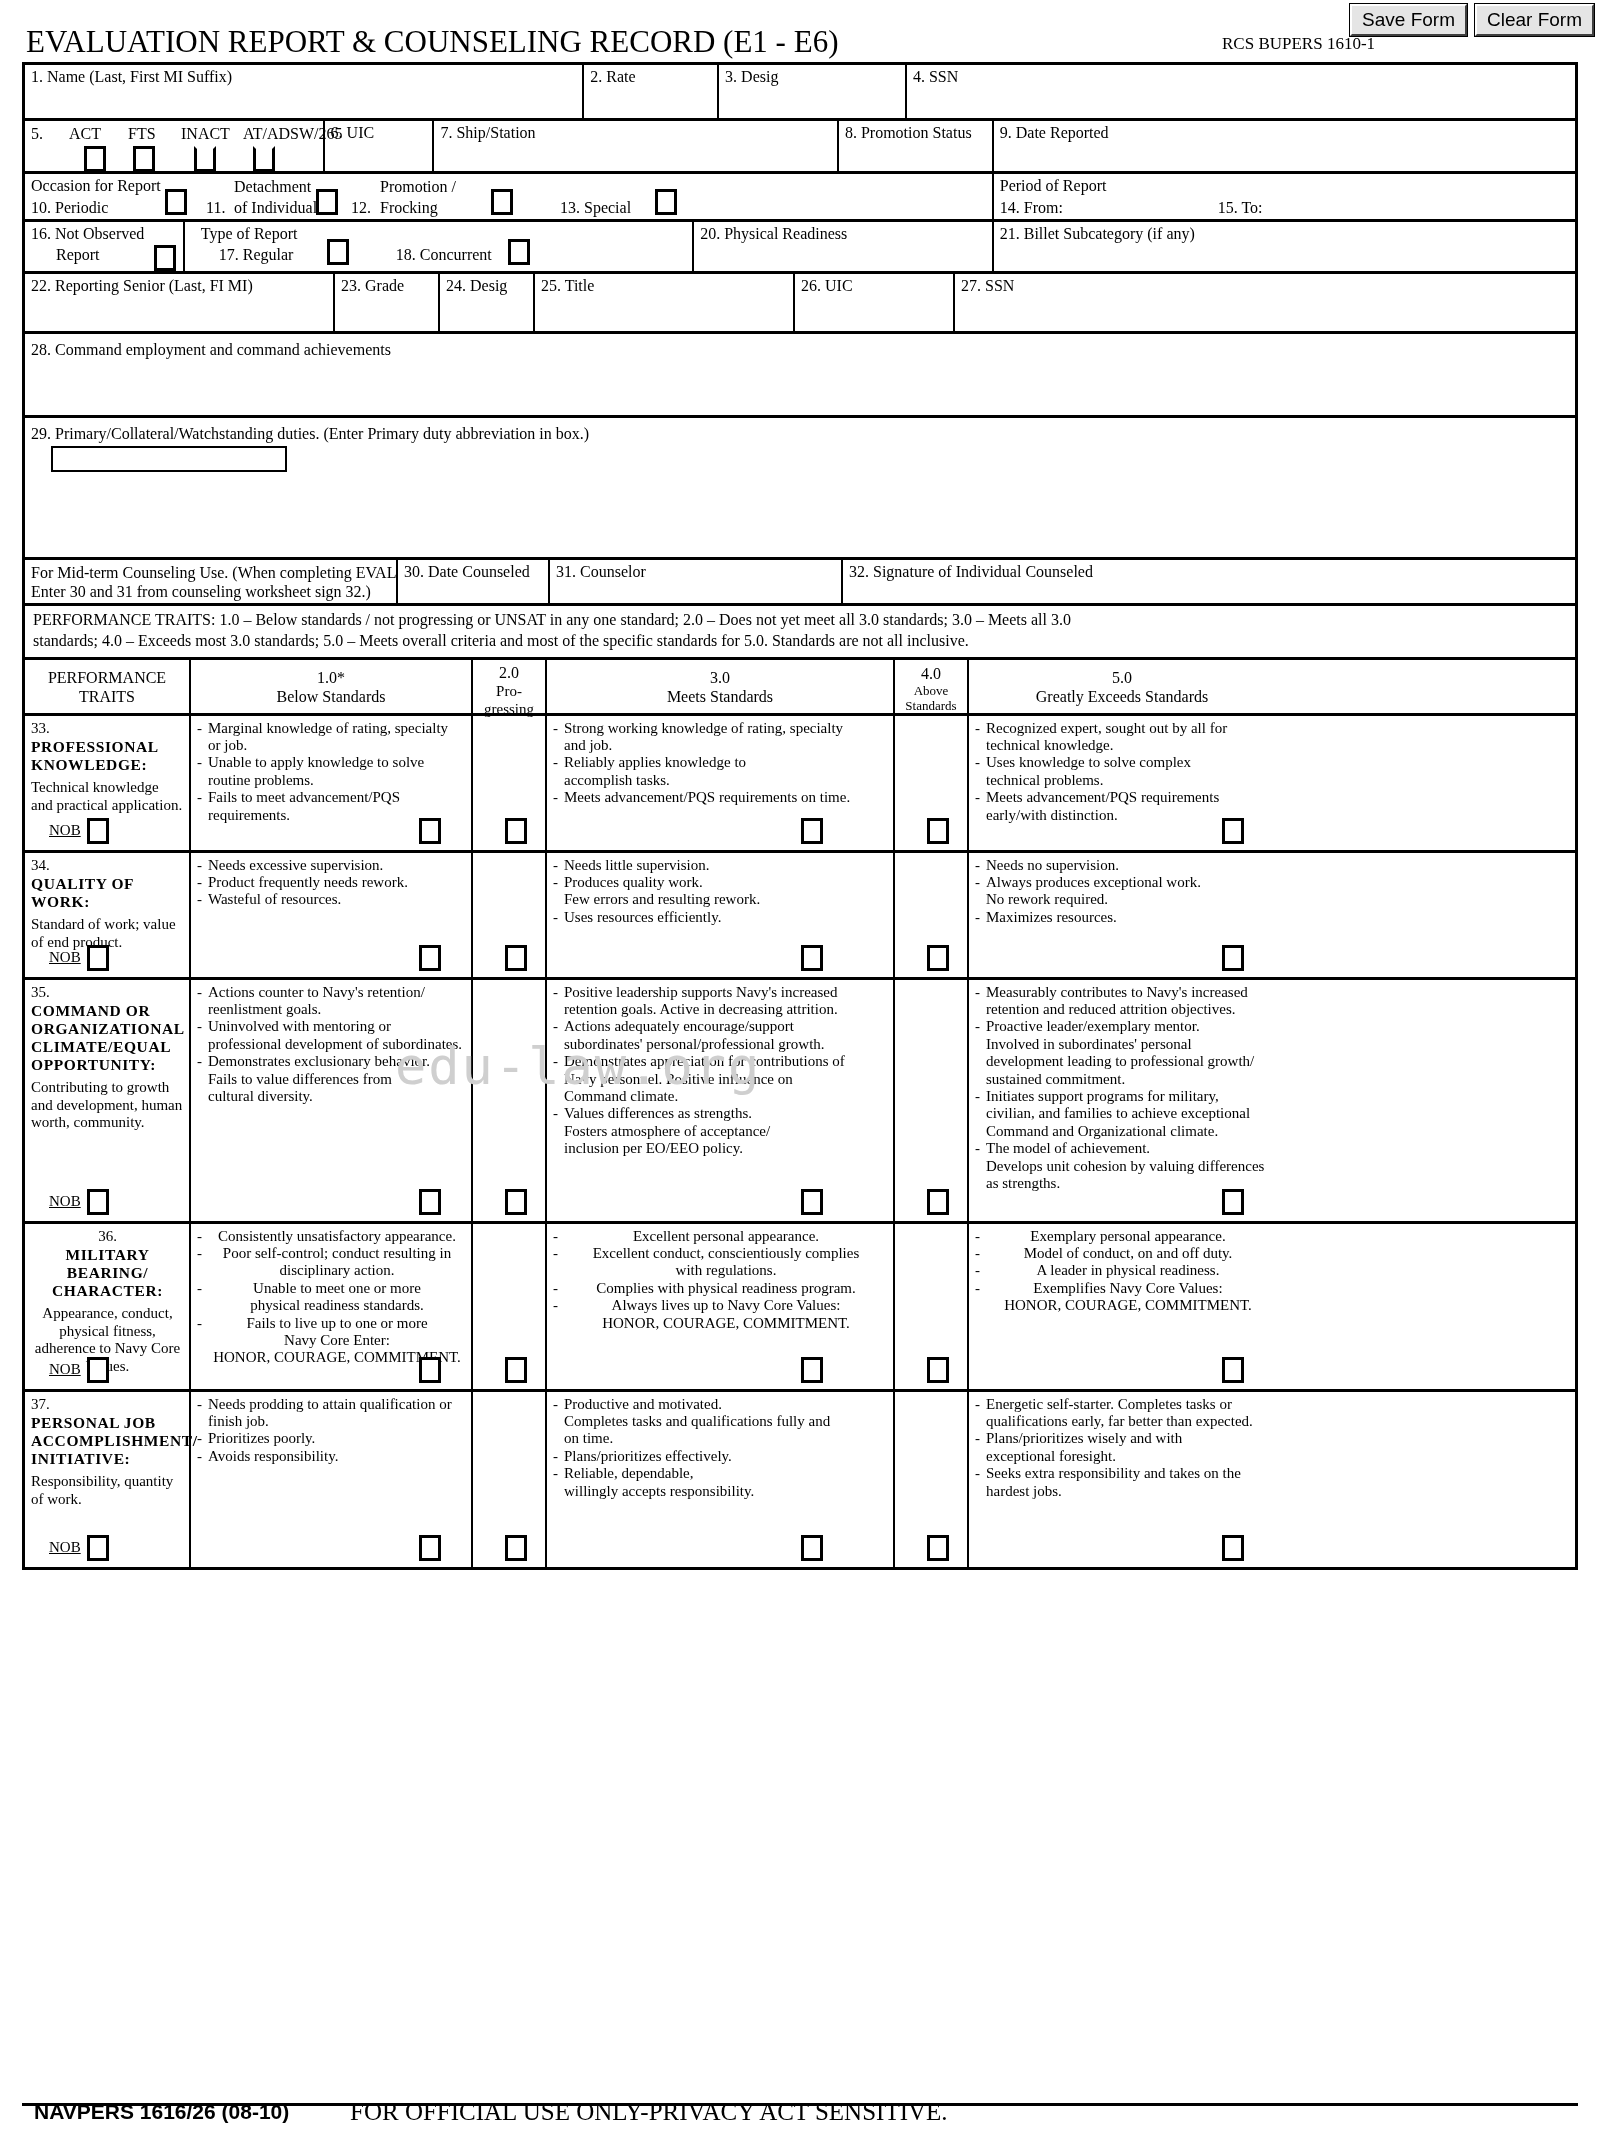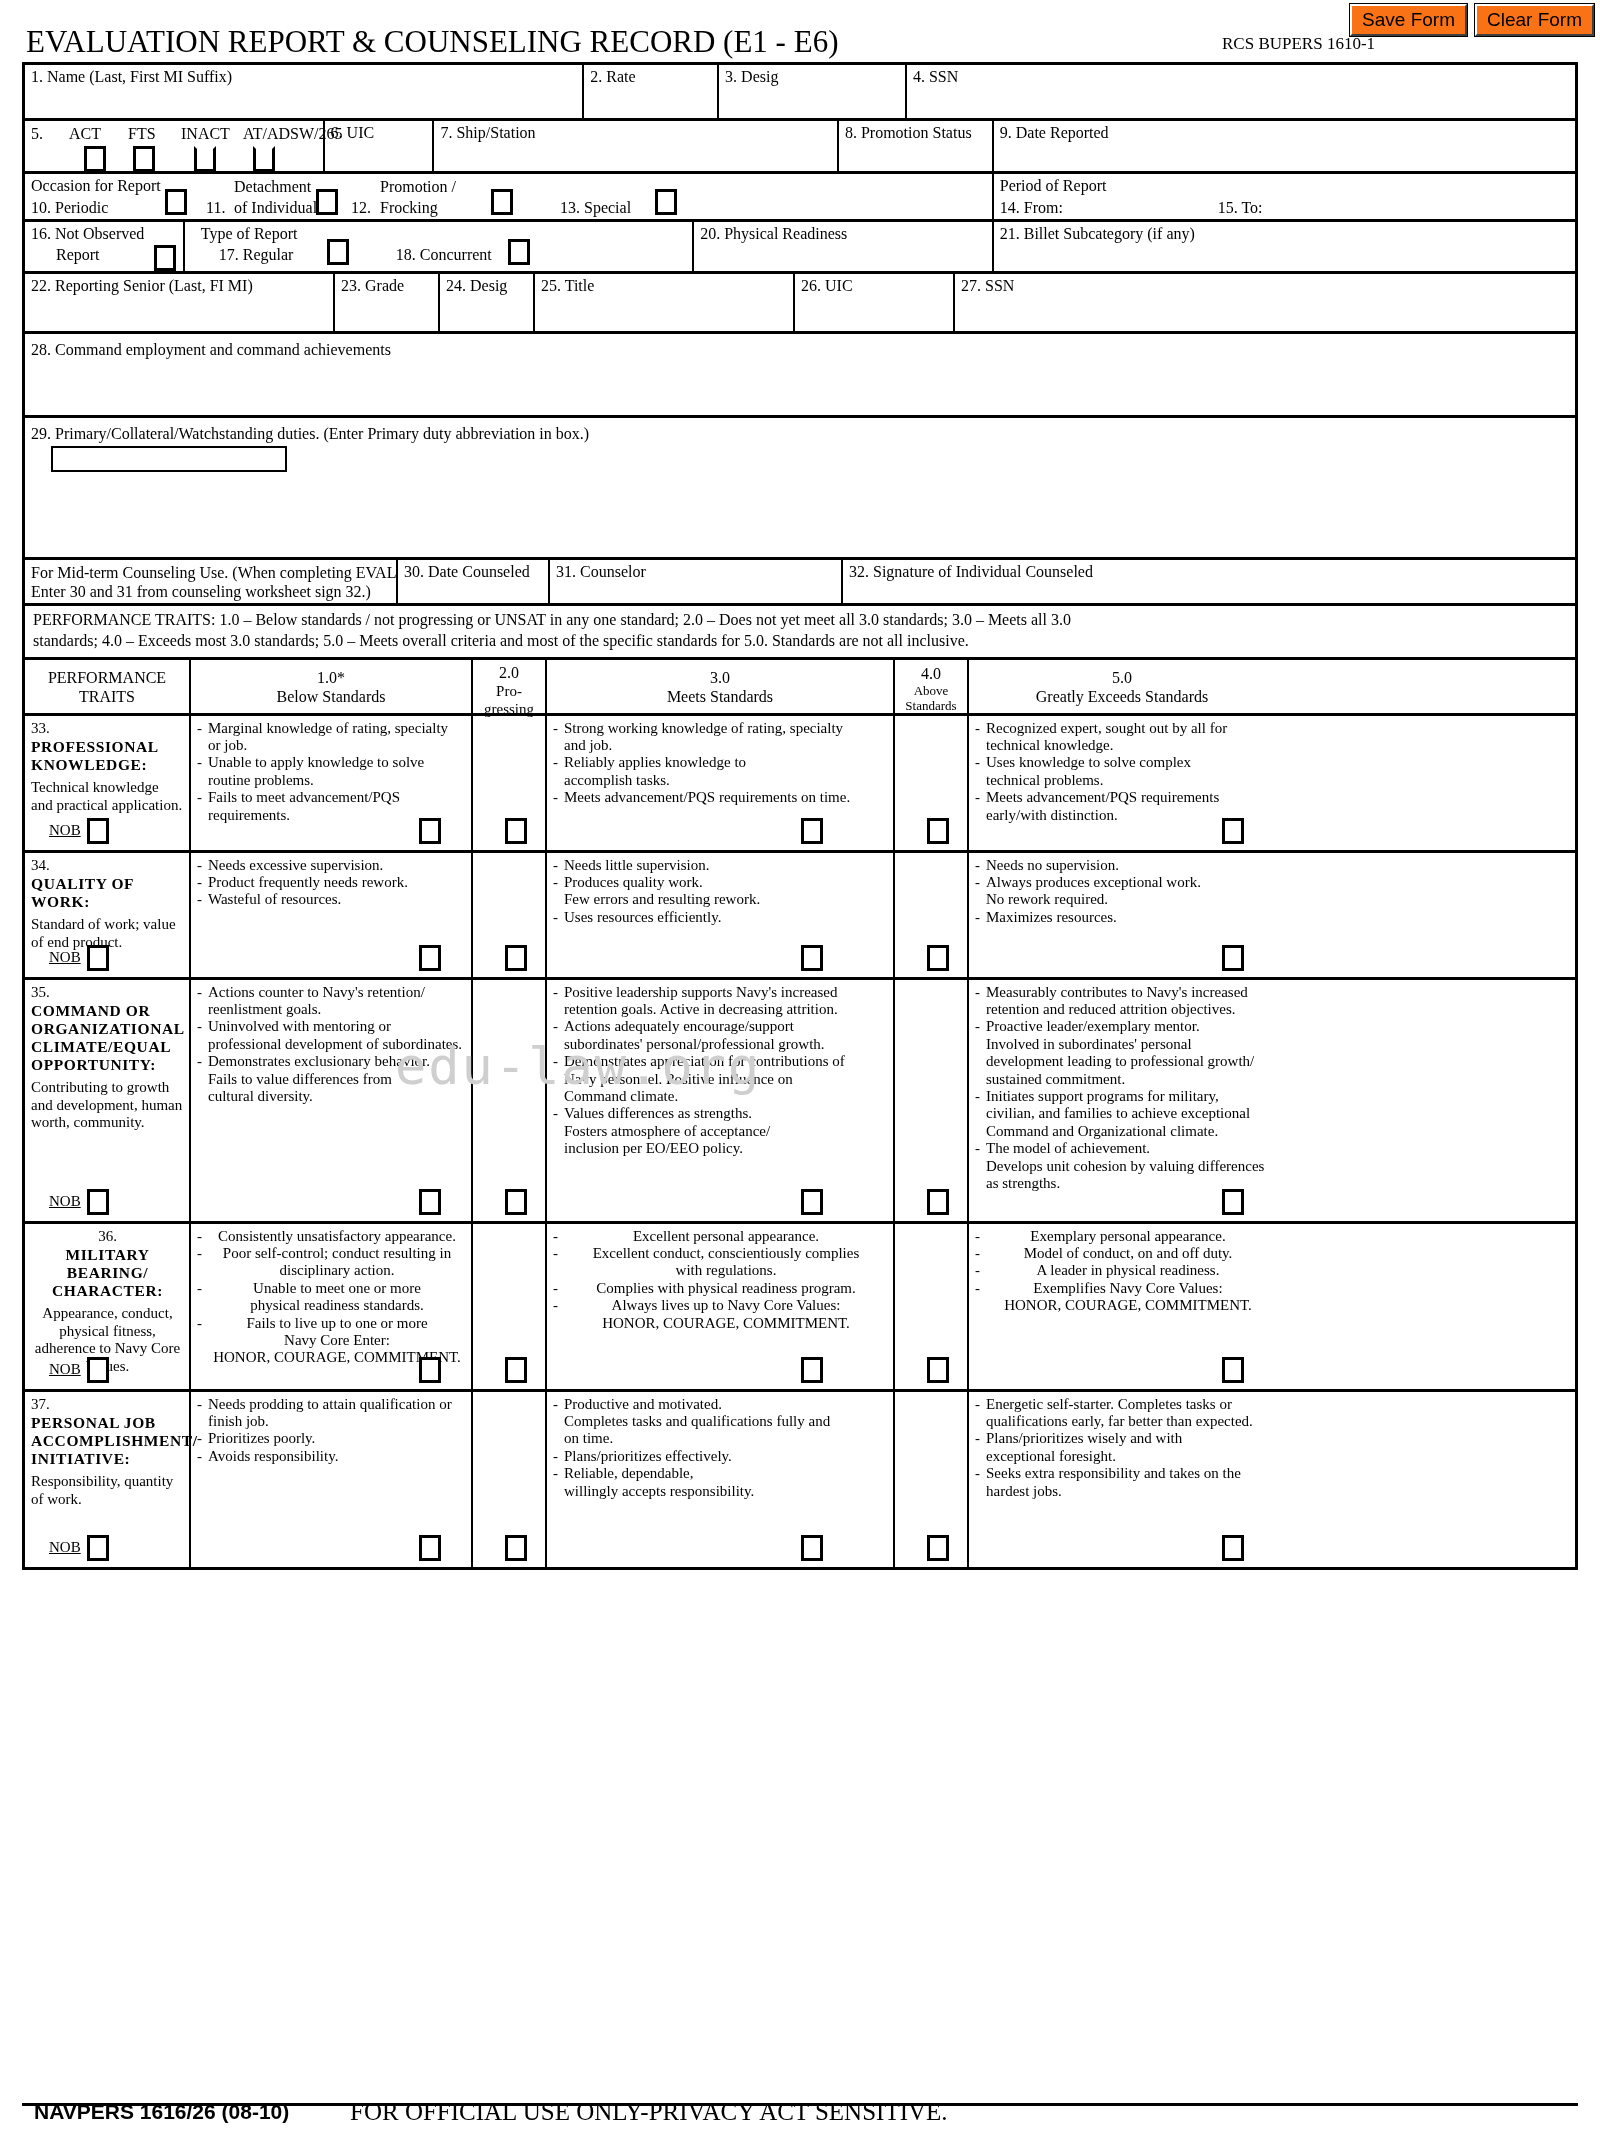--- a/index.html
+++ b/index.html
@@ -29,21 +29,21 @@
     right: 6px;
     display: flex;
     gap: 8px;
     z-index: 40;
   }
   .form-btn {
     font-family: "Liberation Sans", sans-serif;
     font-size: 19px;
     line-height: 1;
     padding: 4px 10px 5px 10px;
-    background: #f97316;
+    background: #e5e5e5;
     border: 2px solid;
     border-color: #ffffff #404040 #404040 #ffffff;
     box-shadow: 0 0 0 1px #000;
     color: #000;
     cursor: pointer;
     white-space: nowrap;
   }
 
   
   .title-row {

